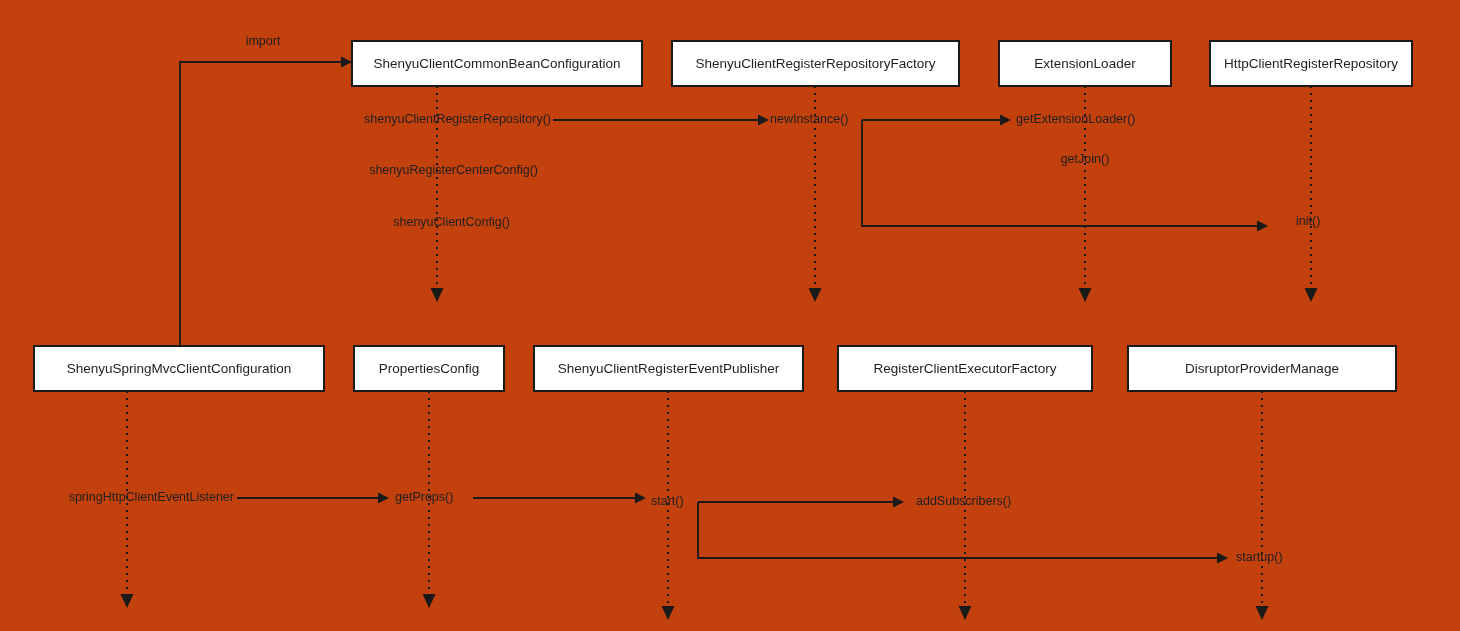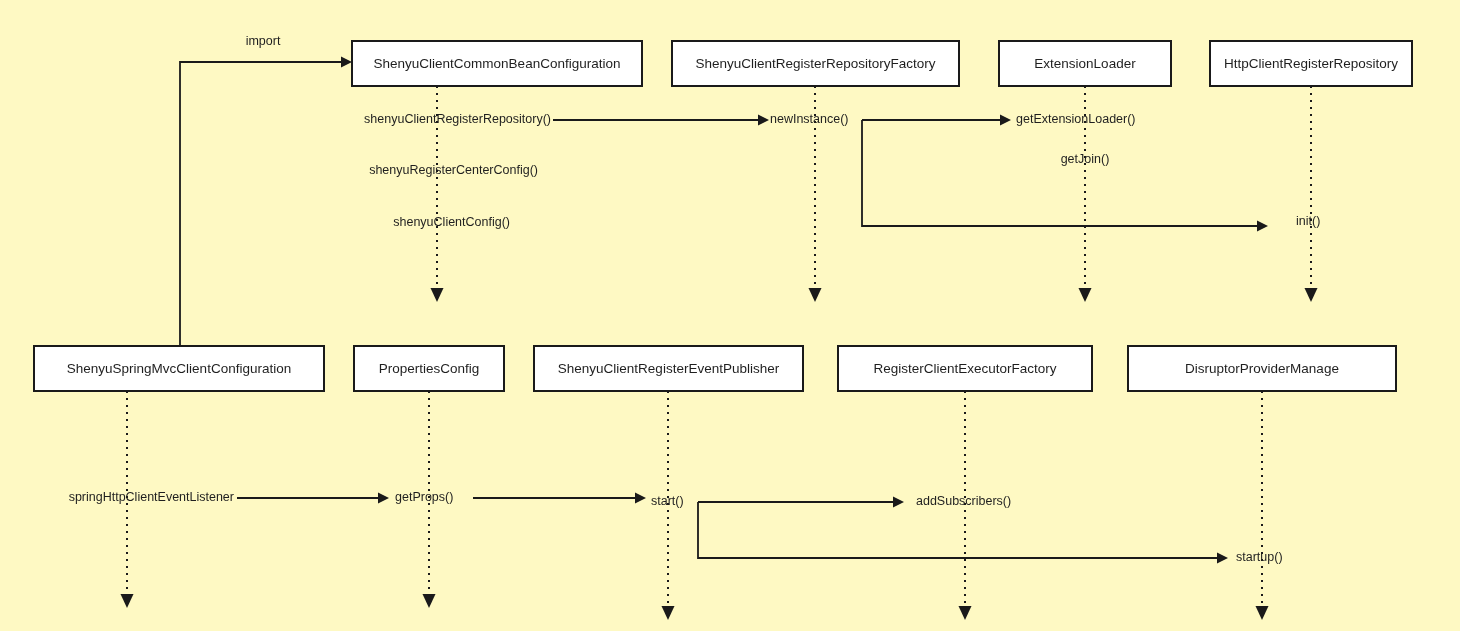--- a/index.html
+++ b/index.html
@@ -7,21 +7,21 @@
     padding: 0;
     background: #ffffff;
   }
   body {
     font-family: "Liberation Sans", sans-serif;
   }
   #diagram-root {
     position: relative;
     width: 1460px;
     height: 631px;
-    background: #fef9c3;
+    background: #c2410c;
     overflow: hidden;
   }
   svg#seq {
     position: absolute;
     left: 0;
     top: 0;
     width: 1460px;
     height: 631px;
     display: block;
   }

